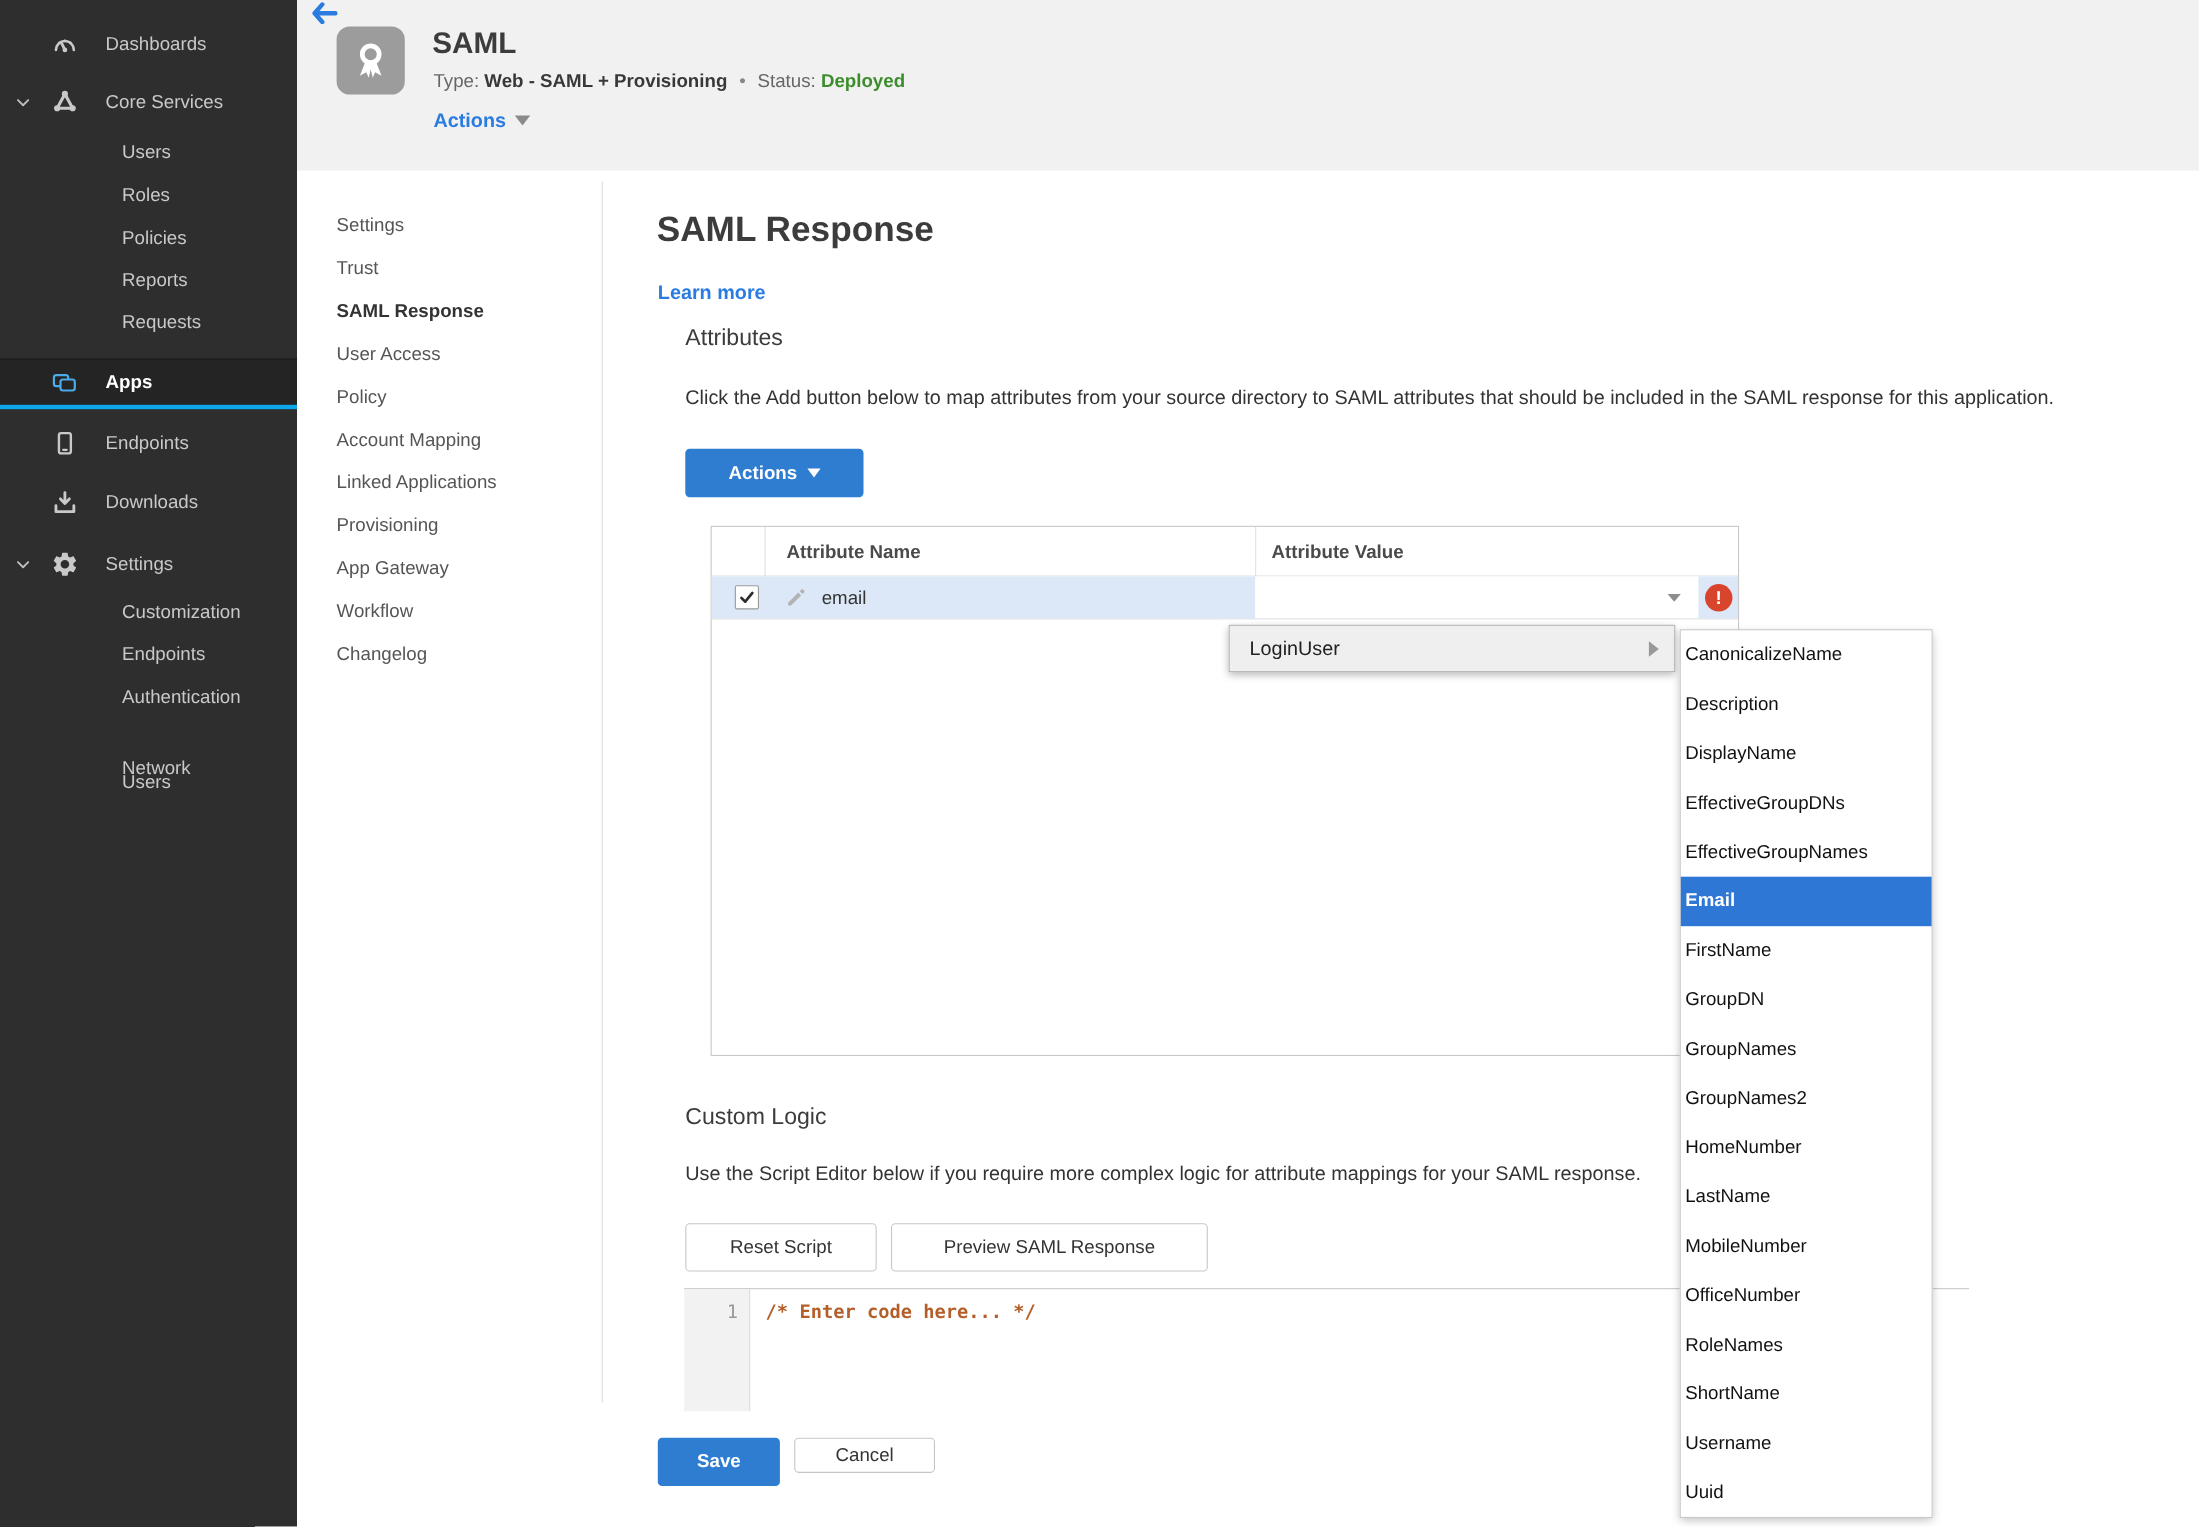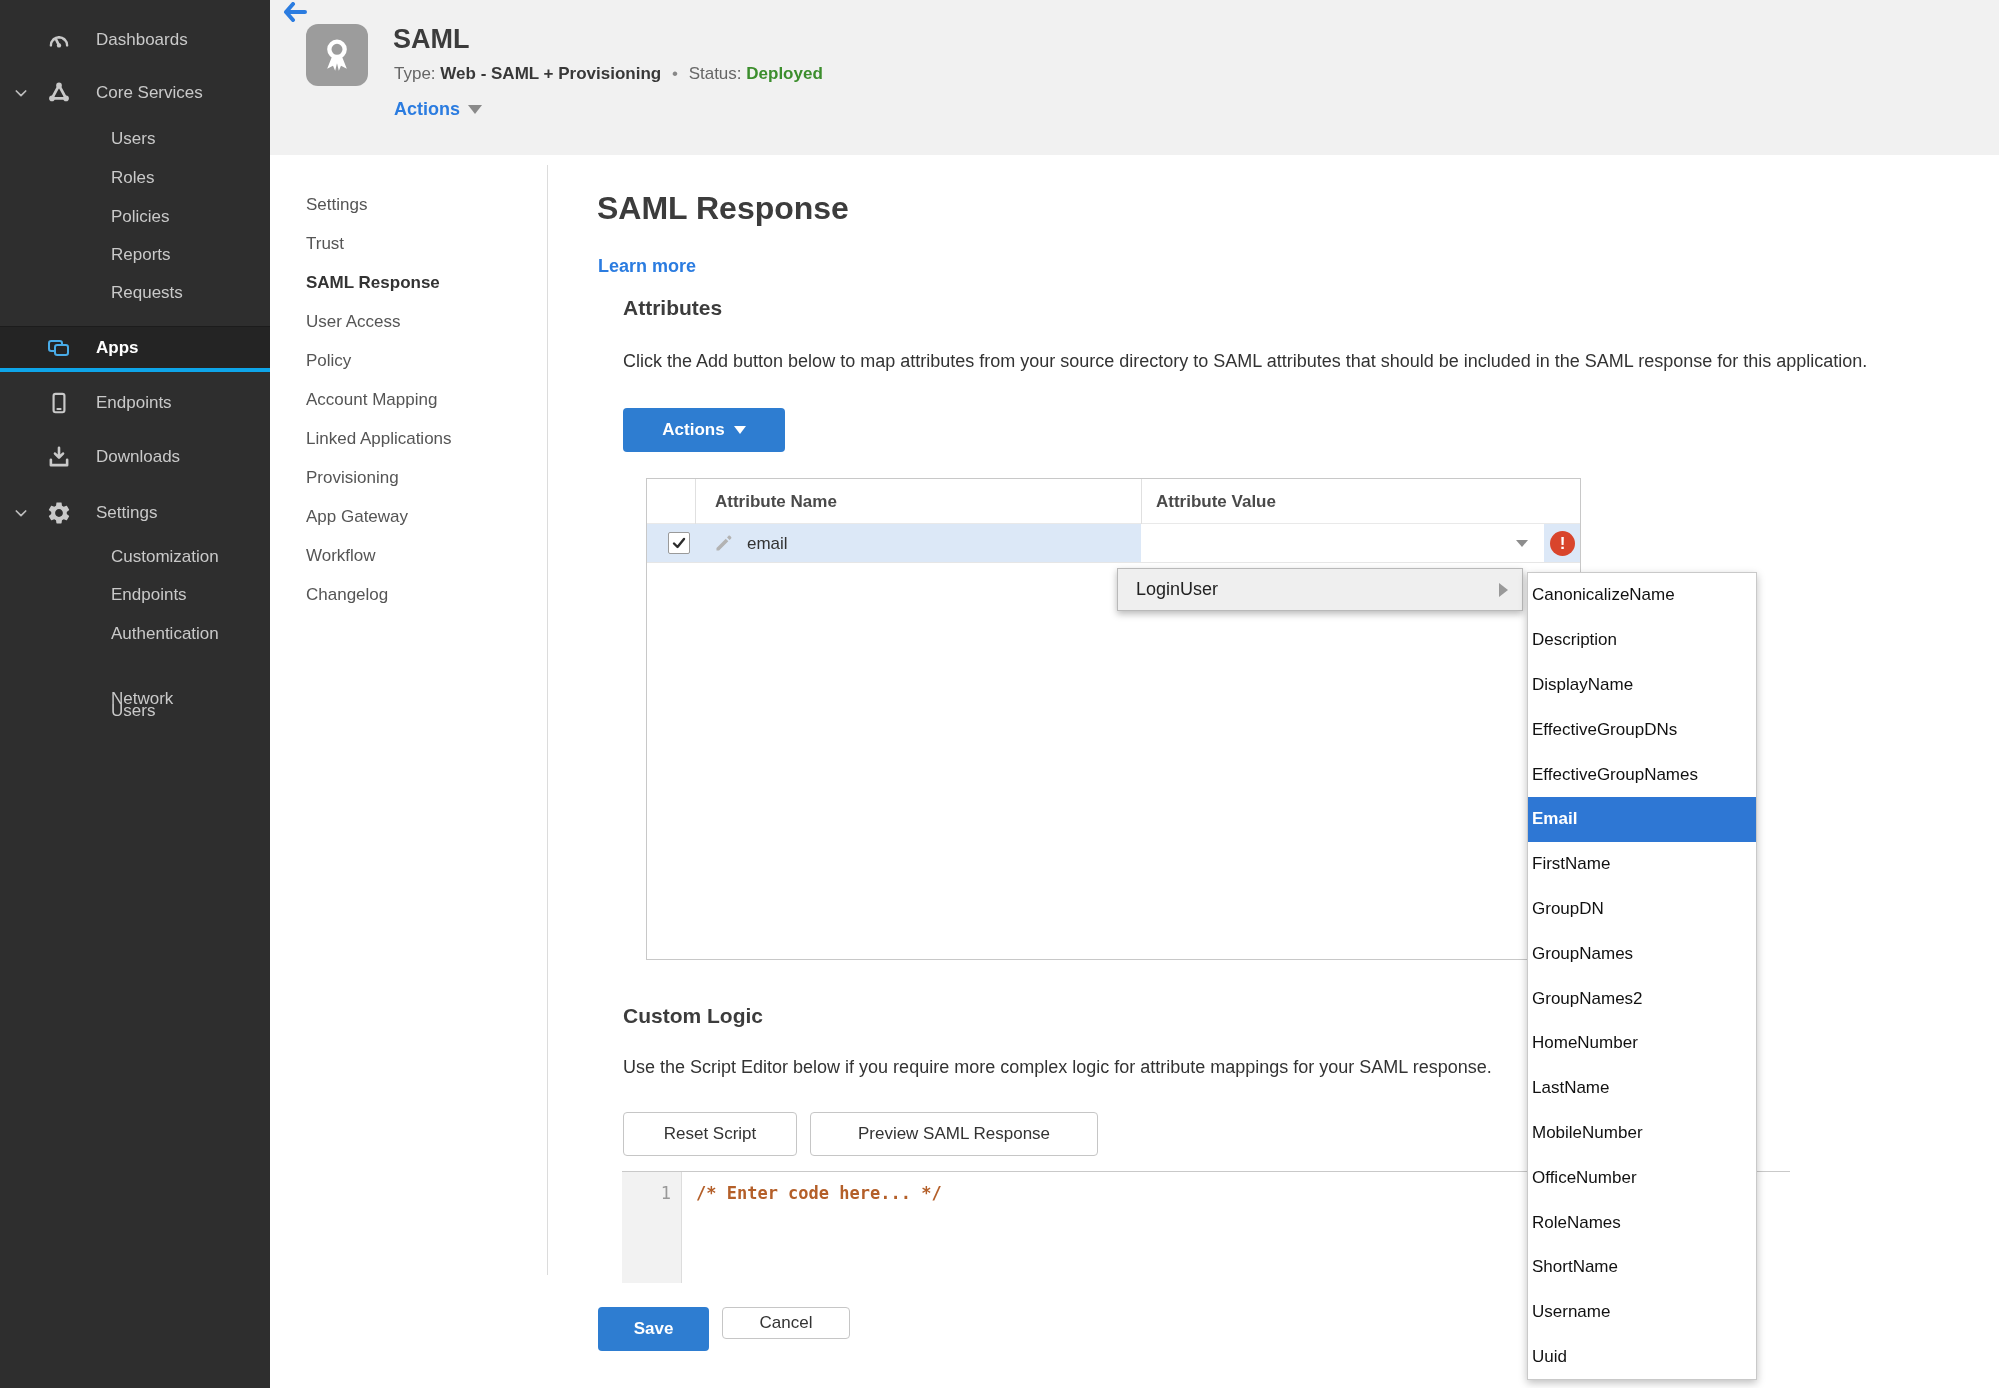--- a/index.html
+++ b/index.html
@@ -36,21 +36,21 @@
   .caret-down{width:0;height:0;border-left:7px solid transparent;border-right:7px solid transparent;border-top:9px solid #8a8a8a;display:inline-block;}
 
   
   .subnav-item{position:absolute;left:306px;height:39px;display:flex;align-items:center;font-size:17px;color:#555;cursor:pointer;white-space:nowrap;}
   .subnav-item.active{font-weight:bold;color:#333;}
   .v-divider{position:absolute;left:547px;top:165px;width:1px;height:1110px;background:#dcdcdc;}
 
   
   .h1{position:absolute;left:597px;top:190px;font-size:32px;font-weight:bold;color:#3c3c3c;}
   .learn-more{position:absolute;left:598px;top:256px;font-size:18px;font-weight:bold;color:var(--link);cursor:pointer;}
-  .sec-h{position:absolute;font-size:21px;font-weight:bold;color:#3c3c3c;}
+  .sec-h{position:absolute;font-size:21px;font-weight:normal;color:#3c3c3c;}
   .sec-p{position:absolute;font-size:18px;color:#333;white-space:nowrap;text-align:center;}
 
   .btn-blue{position:absolute;background:var(--accent);color:#fff;font-weight:bold;font-size:17px;border:none;border-radius:4px;display:flex;align-items:center;justify-content:center;gap:9px;cursor:pointer;font-family:inherit;}
   .btn-blue .w-caret{width:0;height:0;border-left:6px solid transparent;border-right:6px solid transparent;border-top:8px solid #fff;}
   .btn-plain{position:absolute;background:#fff;color:#333;font-size:17px;border:1px solid #c6c6c6;border-radius:4px;display:flex;align-items:center;justify-content:center;cursor:pointer;font-family:inherit;}
 
   
   .attr-table{position:absolute;left:622px;top:478px;width:935px;height:482px;border:1px solid #c8c8c8;background:#fff;margin-left:24px;}
   .attr-table .thead{position:absolute;left:0;top:0;right:0;height:45px;border-bottom:1px solid #e9e9e9;}
   .attr-table .th{position:absolute;top:0;height:45px;display:flex;align-items:center;font-size:17px;font-weight:bold;color:#4a4a4a;}

